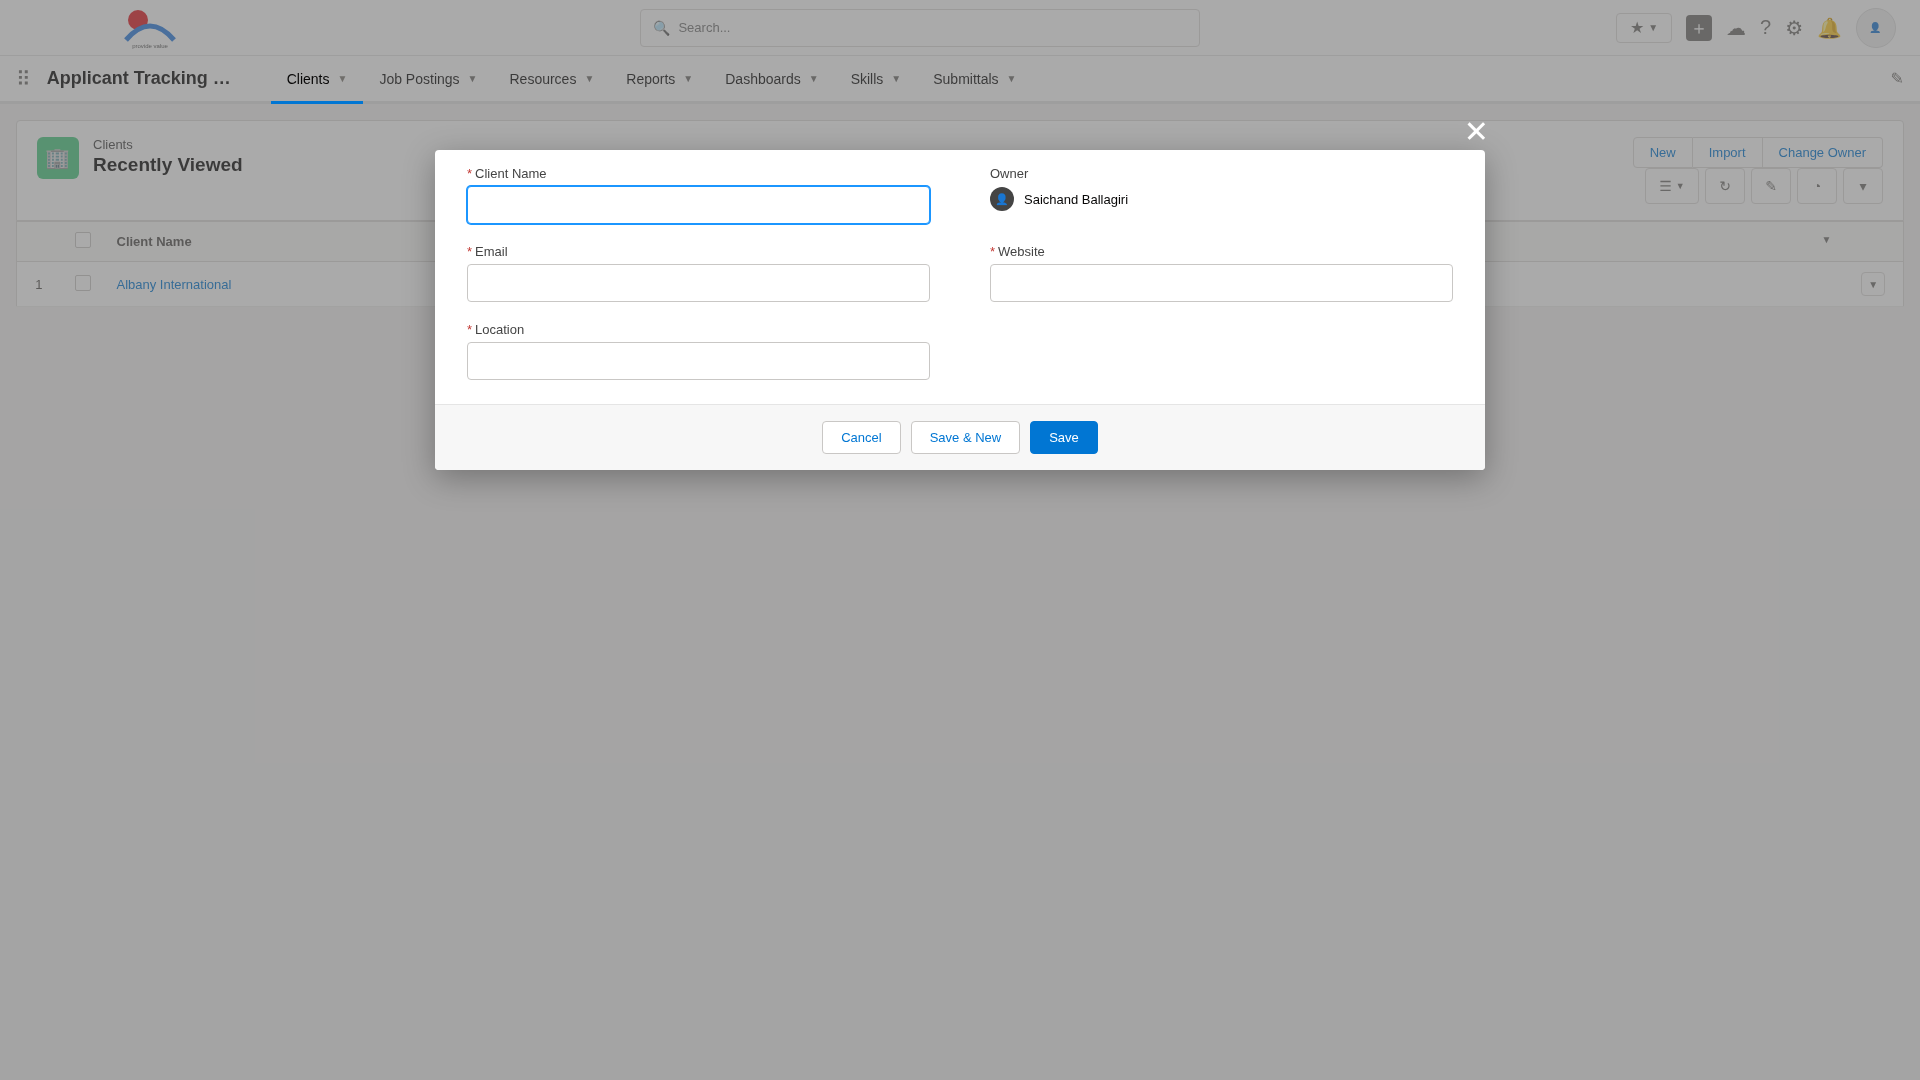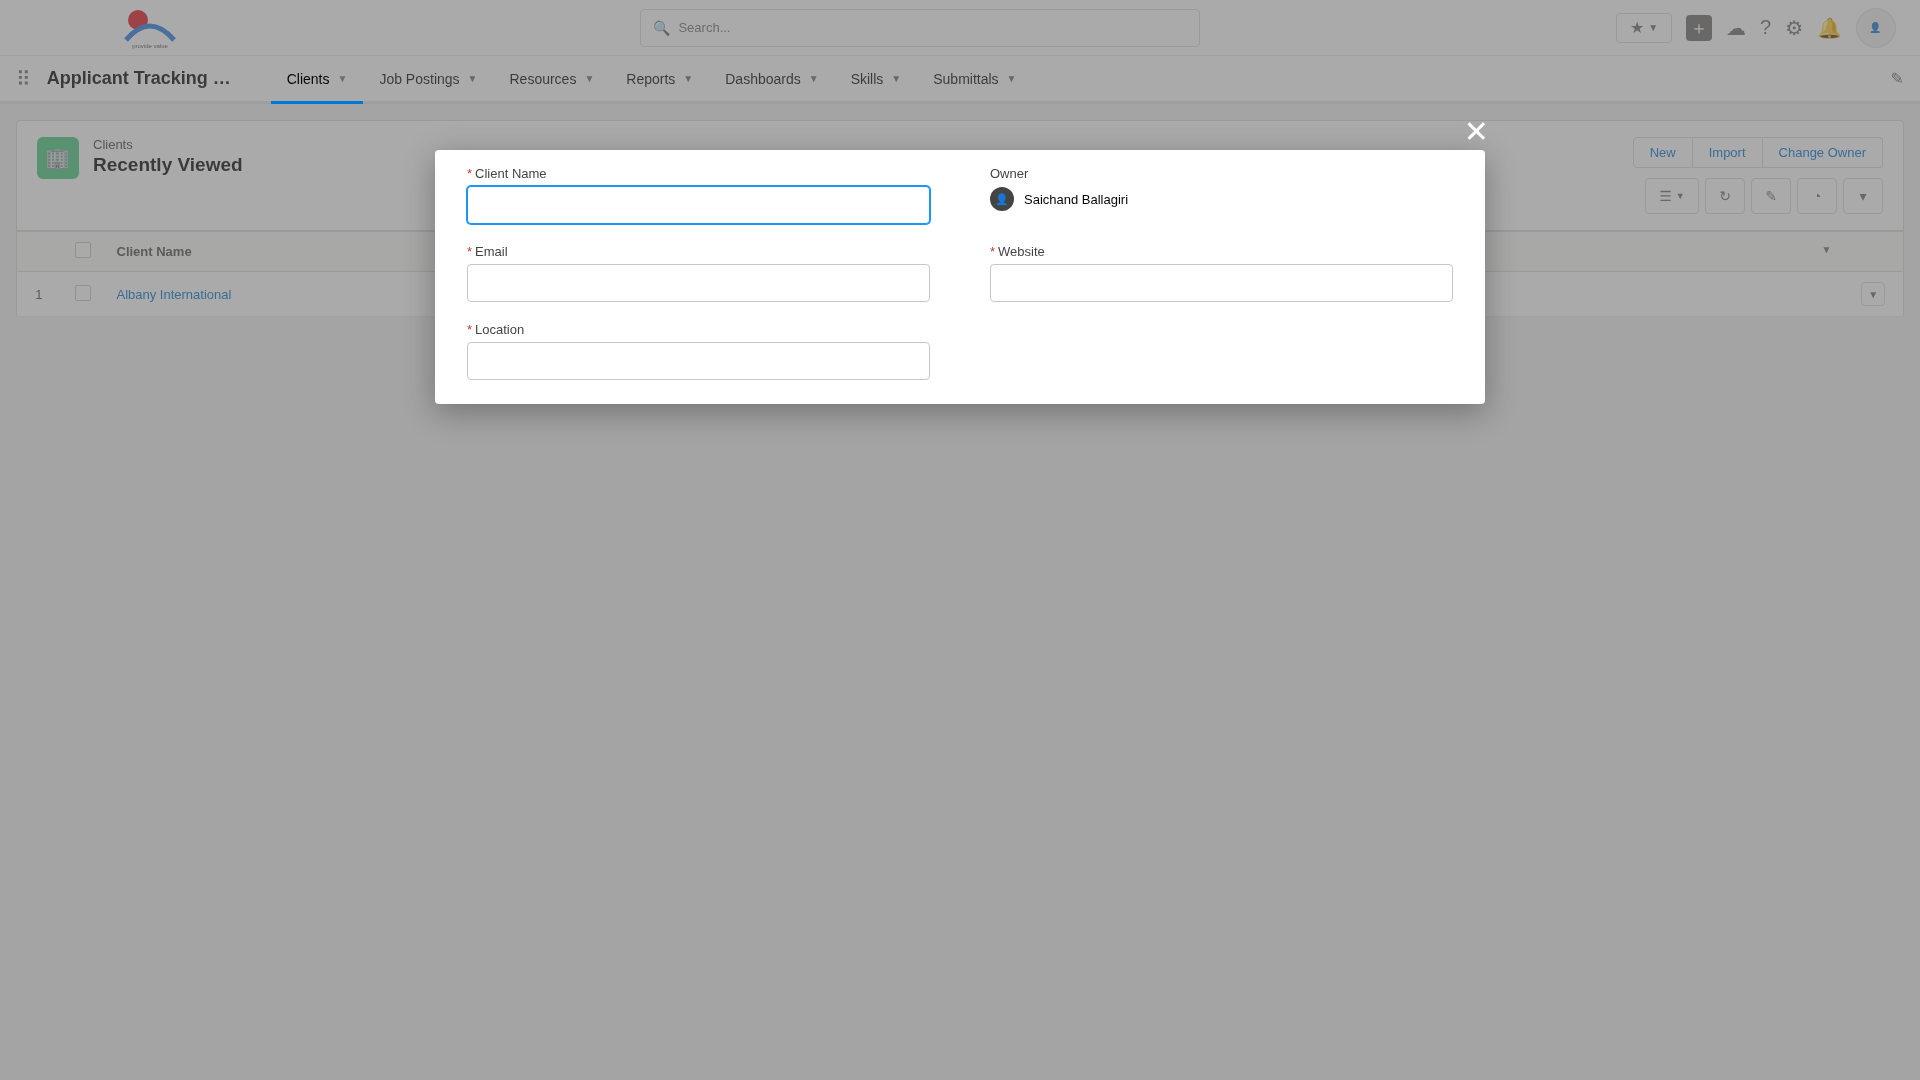--- a/index.html
+++ b/index.html
@@ -213,21 +213,21 @@
     .view-name {
       font-size: 19px;
       font-weight: 700;
       color: #080707;
       margin-top: 2px;
     }
     .list-header-right {
       display: flex;
       flex-direction: column;
       align-items: flex-end;
-      gap: 10px;
+      gap: 0;
     }
     .action-buttons {
       display: flex;
     }
     .action-btn {
       padding: 7px 16px;
       border: 1px solid #dddbda;
       background: #fff;
       font-size: 13px;
       color: #0176d3;
@@ -608,14 +608,19 @@
         <div class="form-field">
           <label><span class="star">*</span><span>Website</span></label>
           <input type="text" style="">
         </div>
         <div class="form-field">
           <label><span class="star">*</span><span>Location</span></label>
           <input type="text" style="">
         </div>
       </div>
     </div>
+    <div class="modal-footer">
+      <button class="btn">Cancel</button>
+      <button class="btn">Save &amp; New</button>
+      <button class="btn btn-primary">Save</button>
+    </div>
   </div>
 </div>
 
 </body></html>

